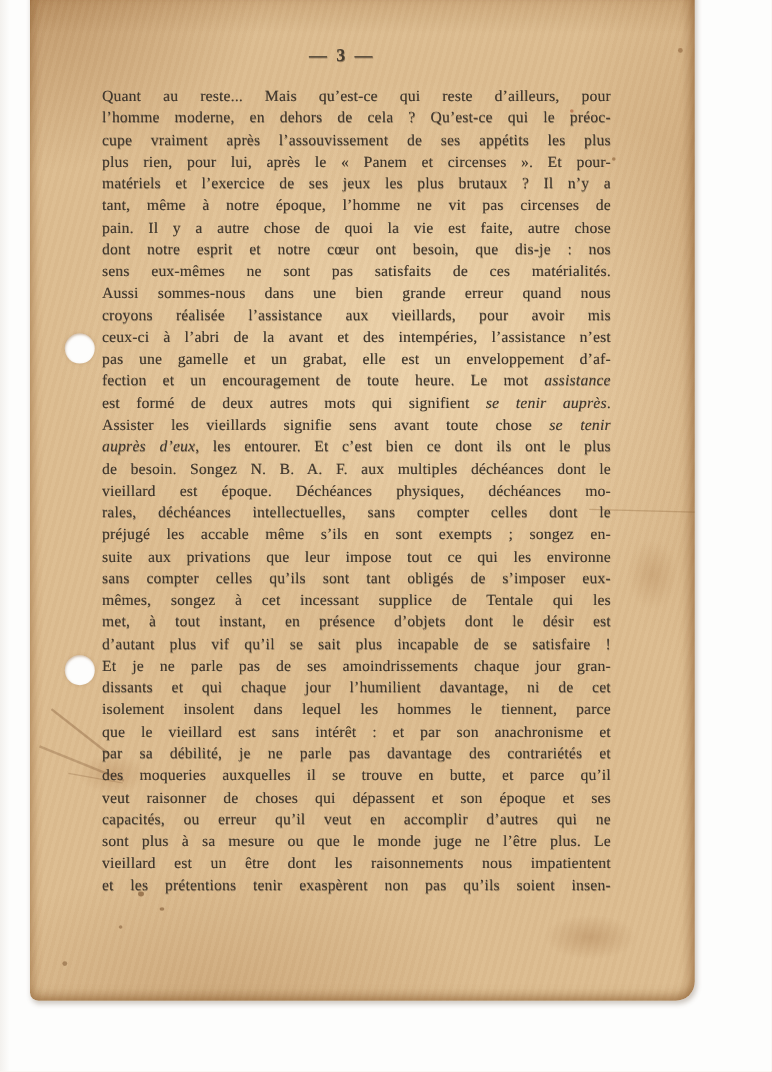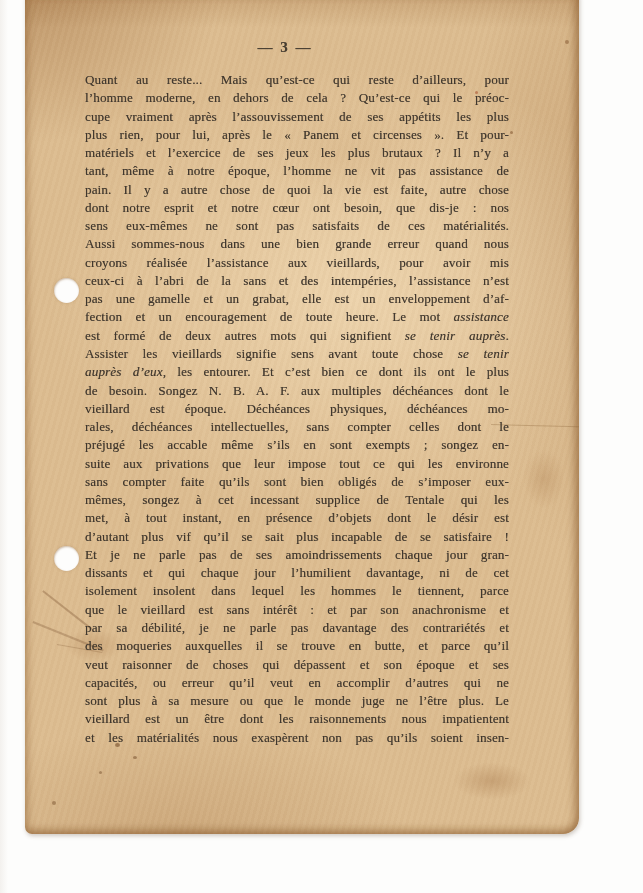--- a/index.html
+++ b/index.html
@@ -116,49 +116,49 @@
     <div class="hole hole-bottom"></div>
 
     <div class="content">
       <div class="page-number">— 3 —</div>
       <div class="body-text">
           <div class="text-line"><span>Quant au reste... Mais qu’est-ce qui reste d’ailleurs, pour</span></div>
           <div class="text-line"><span>l’homme moderne, en dehors de cela ? Qu’est-ce qui le préoc-</span></div>
           <div class="text-line"><span>cupe vraiment après l’assouvissement de ses appétits les plus</span></div>
           <div class="text-line"><span>plus rien, pour lui, après le « Panem et circenses ». Et pour-</span></div>
           <div class="text-line"><span>matériels et l’exercice de ses jeux les plus brutaux ? Il n’y a</span></div>
-          <div class="text-line"><span>tant, même à notre époque, l’homme ne vit pas assistance de</span></div>
+          <div class="text-line"><span>tant, même à notre époque, l’homme ne vit pas circenses de</span></div>
           <div class="text-line"><span>pain. Il y a autre chose de quoi la vie est faite, autre chose</span></div>
           <div class="text-line"><span>dont notre esprit et notre cœur ont besoin, que dis-je : nos</span></div>
           <div class="text-line"><span>sens eux-mêmes ne sont pas satisfaits de ces matérialités.</span></div>
           <div class="text-line"><span>Aussi sommes-nous dans une bien grande erreur quand nous</span></div>
           <div class="text-line"><span>croyons réalisée l’assistance aux vieillards, pour avoir mis</span></div>
-          <div class="text-line"><span>ceux-ci à l’abri de la sans et des intempéries, l’assistance n’est</span></div>
+          <div class="text-line"><span>ceux-ci à l’abri de la avant et des intempéries, l’assistance n’est</span></div>
           <div class="text-line"><span>pas une gamelle et un grabat, elle est un enveloppement d’af-</span></div>
           <div class="text-line"><span>fection et un encouragement de toute heure. Le mot </span><i>assistance</i></div>
           <div class="text-line"><span>est formé de deux autres mots qui signifient </span><i>se tenir auprès</i><span>.</span></div>
           <div class="text-line"><span>Assister les vieillards signifie sens avant toute chose </span><i>se tenir</i></div>
           <div class="text-line"><i>auprès d’eux</i><span>, les entourer. Et c’est bien ce dont ils ont le plus</span></div>
           <div class="text-line"><span>de besoin. Songez N. B. A. F. aux multiples déchéances dont le</span></div>
           <div class="text-line"><span>vieillard est époque. Déchéances physiques, déchéances mo-</span></div>
           <div class="text-line"><span>rales, déchéances intellectuelles, sans compter celles dont le</span></div>
           <div class="text-line"><span>préjugé les accable même s’ils en sont exempts ; songez en-</span></div>
           <div class="text-line"><span>suite aux privations que leur impose tout ce qui les environne</span></div>
-          <div class="text-line"><span>sans compter faite qu’ils sont bien obligés de s’imposer eux-</span></div>
+          <div class="text-line"><span>sans compter celles qu’ils sont tant obligés de s’imposer eux-</span></div>
           <div class="text-line"><span>mêmes, songez à cet incessant supplice de Tentale qui les</span></div>
           <div class="text-line"><span>met, à tout instant, en présence d’objets dont le désir est</span></div>
           <div class="text-line"><span>d’autant plus vif qu’il se sait plus incapable de se satisfaire !</span></div>
           <div class="text-line"><span>Et je ne parle pas de ses amoindrissements chaque jour gran-</span></div>
           <div class="text-line"><span>dissants et qui chaque jour l’humilient davantage, ni de cet</span></div>
           <div class="text-line"><span>isolement insolent dans lequel les hommes le tiennent, parce</span></div>
           <div class="text-line"><span>que le vieillard est sans intérêt : et par son anachronisme et</span></div>
           <div class="text-line"><span>par sa débilité, je ne parle pas davantage des contrariétés et</span></div>
           <div class="text-line"><span>des moqueries auxquelles il se trouve en butte, et parce qu’il</span></div>
           <div class="text-line"><span>veut raisonner de choses qui dépassent et son époque et ses</span></div>
           <div class="text-line"><span>capacités, ou erreur qu’il veut en accomplir d’autres qui ne</span></div>
           <div class="text-line"><span>sont plus à sa mesure ou que le monde juge ne l’être plus. Le</span></div>
           <div class="text-line"><span>vieillard est un être dont les raisonnements nous impatientent</span></div>
-          <div class="text-line"><span>et les matérialités nous exaspèrent non pas qu’ils soient insen-</span></div>
+          <div class="text-line"><span>et les prétentions tenir exaspèrent non pas qu’ils soient insen-</span></div>
         </div>
     </div>
 
   </div>
 </div>
 
 </body></html>

